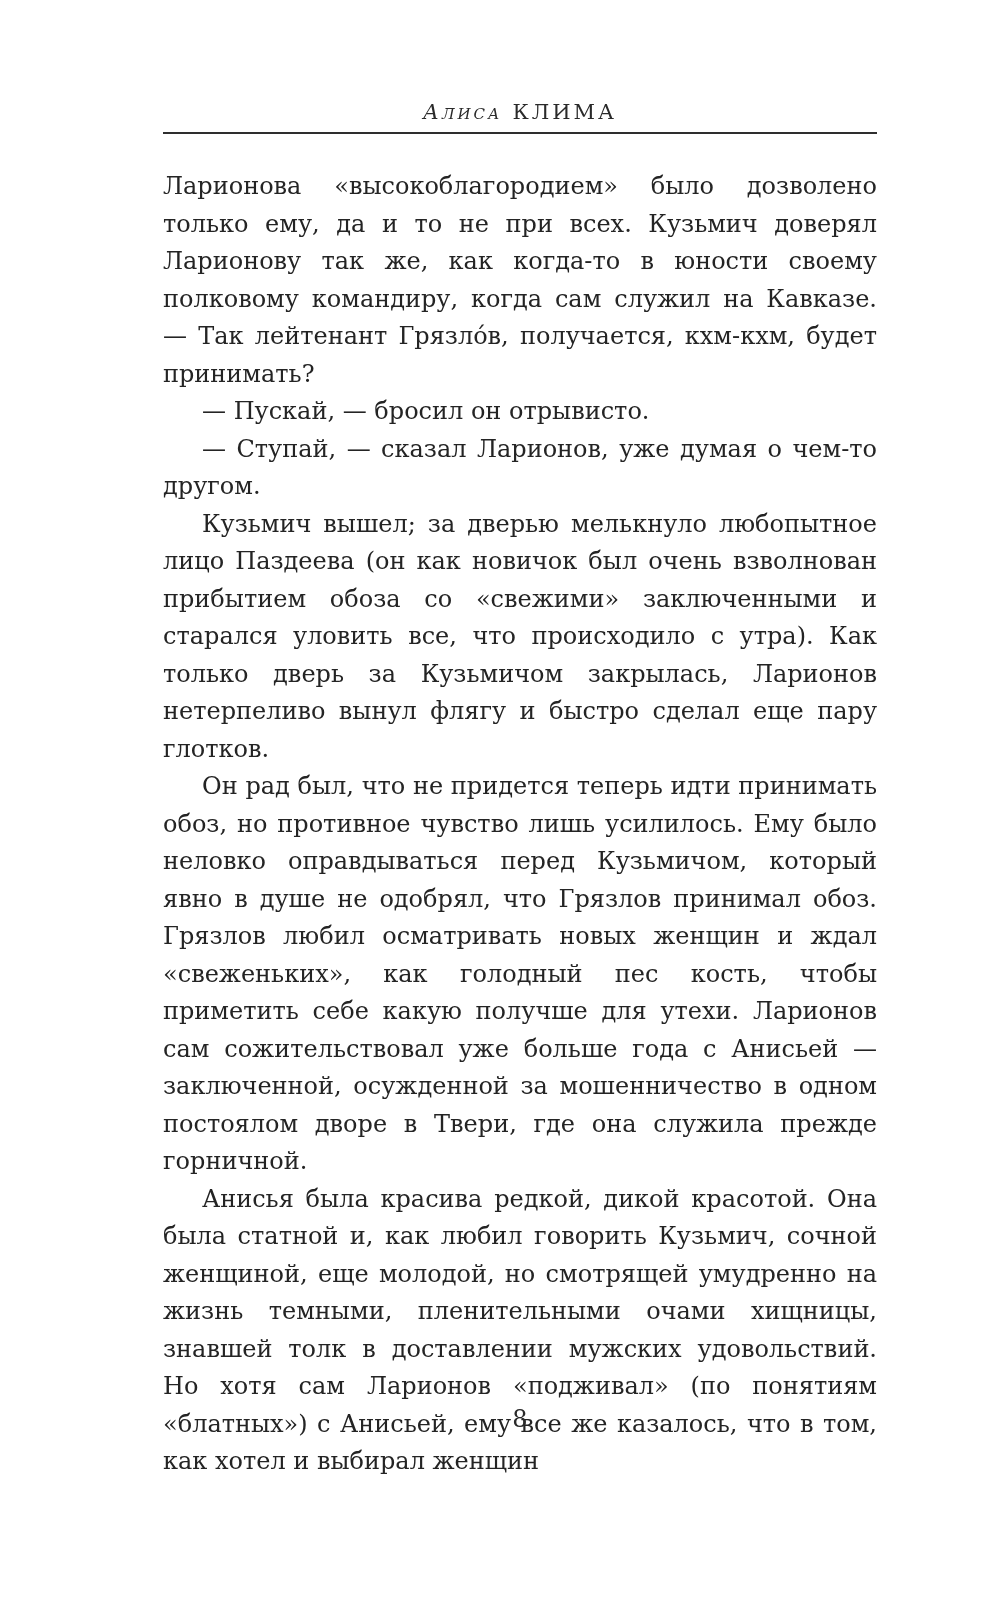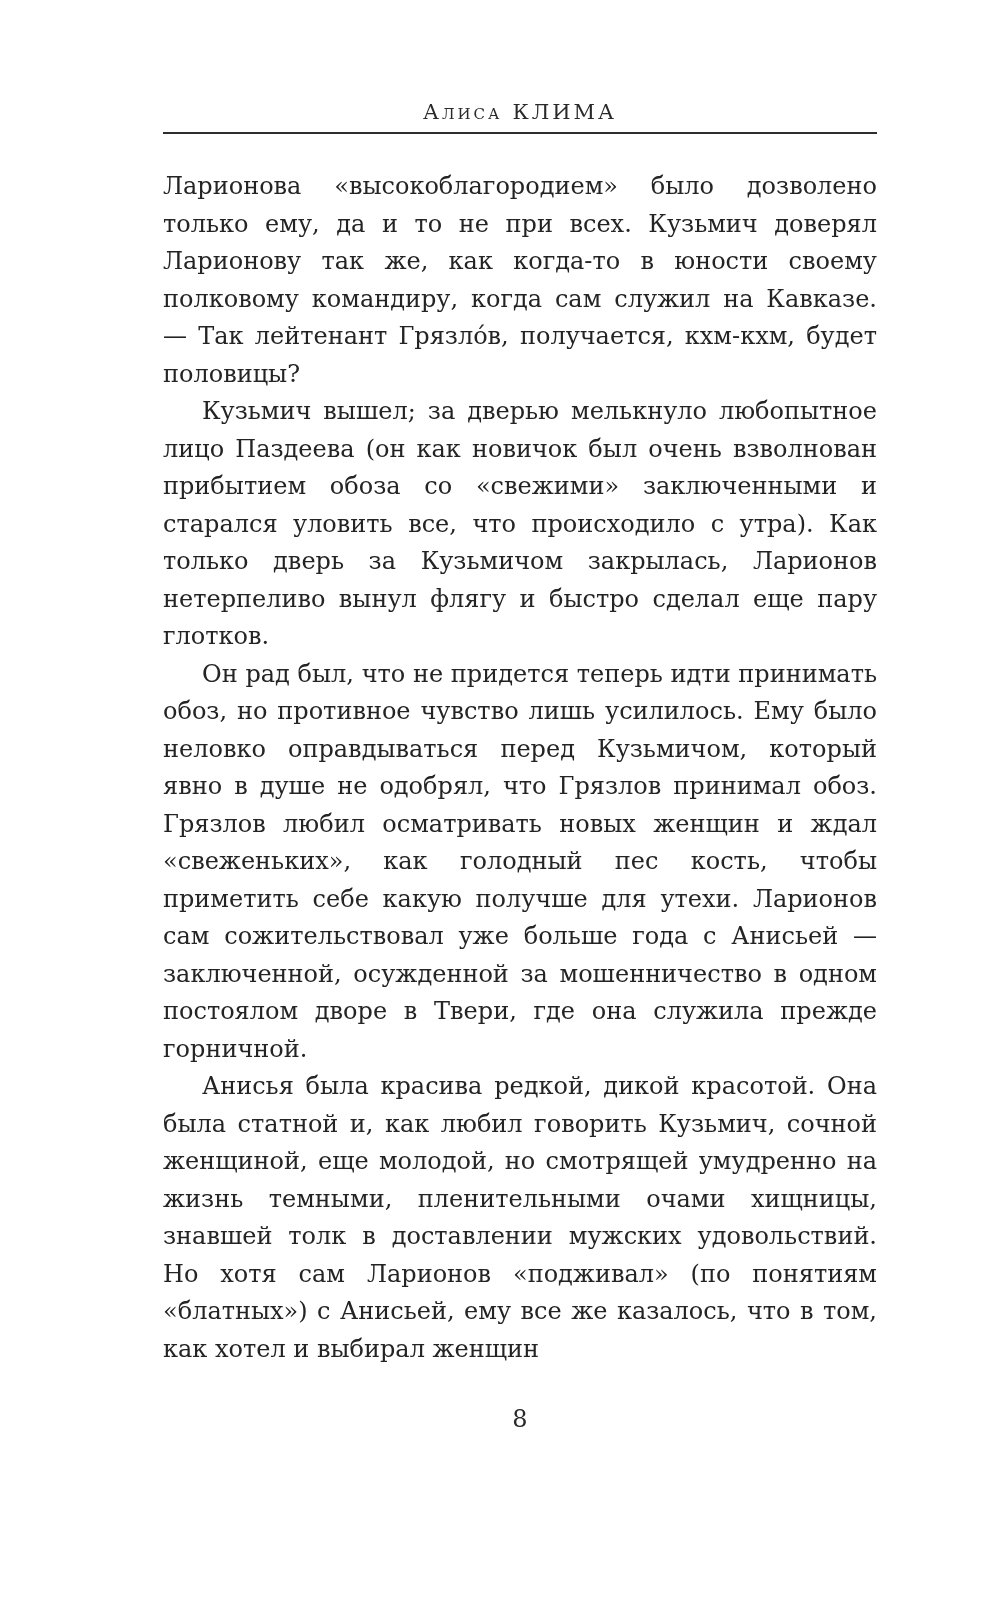--- a/index.html
+++ b/index.html
@@ -27,20 +27,21 @@
   .author-name {
     display: inline-block;
     font-size: 21px;
     letter-spacing: 3px;
     color: #2a2a2a;
     padding-bottom: 8px;
   }
   .author-name .first {
     font-variant: small-caps;
     margin-right: 10px;
+    font-style: italic;
   }
   .author-name .last {
     text-transform: uppercase;
   }
   .header-rule {
     width: 100%;
     height: 0;
     border-top: 2px solid #2e2e2e;
   }
   .text-block {
@@ -78,21 +79,23 @@
 <div class="page">
 
   <header class="running-header">
     <div class="author-name">
       <span class="first">Алиса</span><span class="last">КЛИМА</span>
     </div>
     <div class="header-rule"></div>
   </header>
 
   <main class="text-block">
-      <p class="">Ларионова «высокоблагородием» было дозволено только ему, да и то не при всех. Кузьмич доверял Ларионову так же, как когда-то в юности своему полковому командиру, когда сам служил на Кавказе. — Так лейтенант Грязло́в, получается, кхм-кхм, будет половицы?</p>
+      <p class="">Ларионова «высокоблагородием» было дозволено только ему, да и то не при всех. Кузьмич доверял Ларионову так же, как когда-то в юности своему полковому командиру, когда сам служил на Кавказе. — Так лейтенант Грязло́в, получается, кхм-кхм, будет принимать?</p>
+      <p class="indent">— Пускай, — бросил он отрывисто.</p>
+      <p class="indent">— Ступай, — сказал Ларионов, уже думая о чем-то другом.</p>
       <p class="indent">Кузьмич вышел; за дверью мелькнуло любопытное лицо Паздеева (он как новичок был очень взволнован прибытием обоза со «свежими» заключенными и старался уловить все, что происходило с утра). Как только дверь за Кузьмичом закрылась, Ларионов нетерпеливо вынул флягу и быстро сделал еще пару глотков.</p>
       <p class="indent">Он рад был, что не придется теперь идти принимать обоз, но противное чувство лишь усилилось. Ему было неловко оправдываться перед Кузьмичом, который явно в душе не одобрял, что Грязлов принимал обоз. Грязлов любил осматривать новых женщин и ждал «свеженьких», как голодный пес кость, чтобы приметить себе какую получше для утехи. Ларионов сам сожительствовал уже больше года с Анисьей — заключенной, осужденной за мошенничество в одном постоялом дворе в Твери, где она служила прежде горничной.</p>
       <p class="indent">Анисья была красива редкой, дикой красотой. Она была статной и, как любил говорить Кузьмич, сочной женщиной, еще молодой, но смотрящей умудренно на жизнь темными, пленительными очами хищницы, знавшей толк в доставлении мужских удовольствий. Но хотя сам Ларионов «подживал» (по понятиям «блатных») с Анисьей, ему все же казалось, что в том, как хотел и выбирал женщин</p>
     </main>
 
   <footer class="page-footer">
     <span class="page-number">8</span>
   </footer>
 
 </div>

